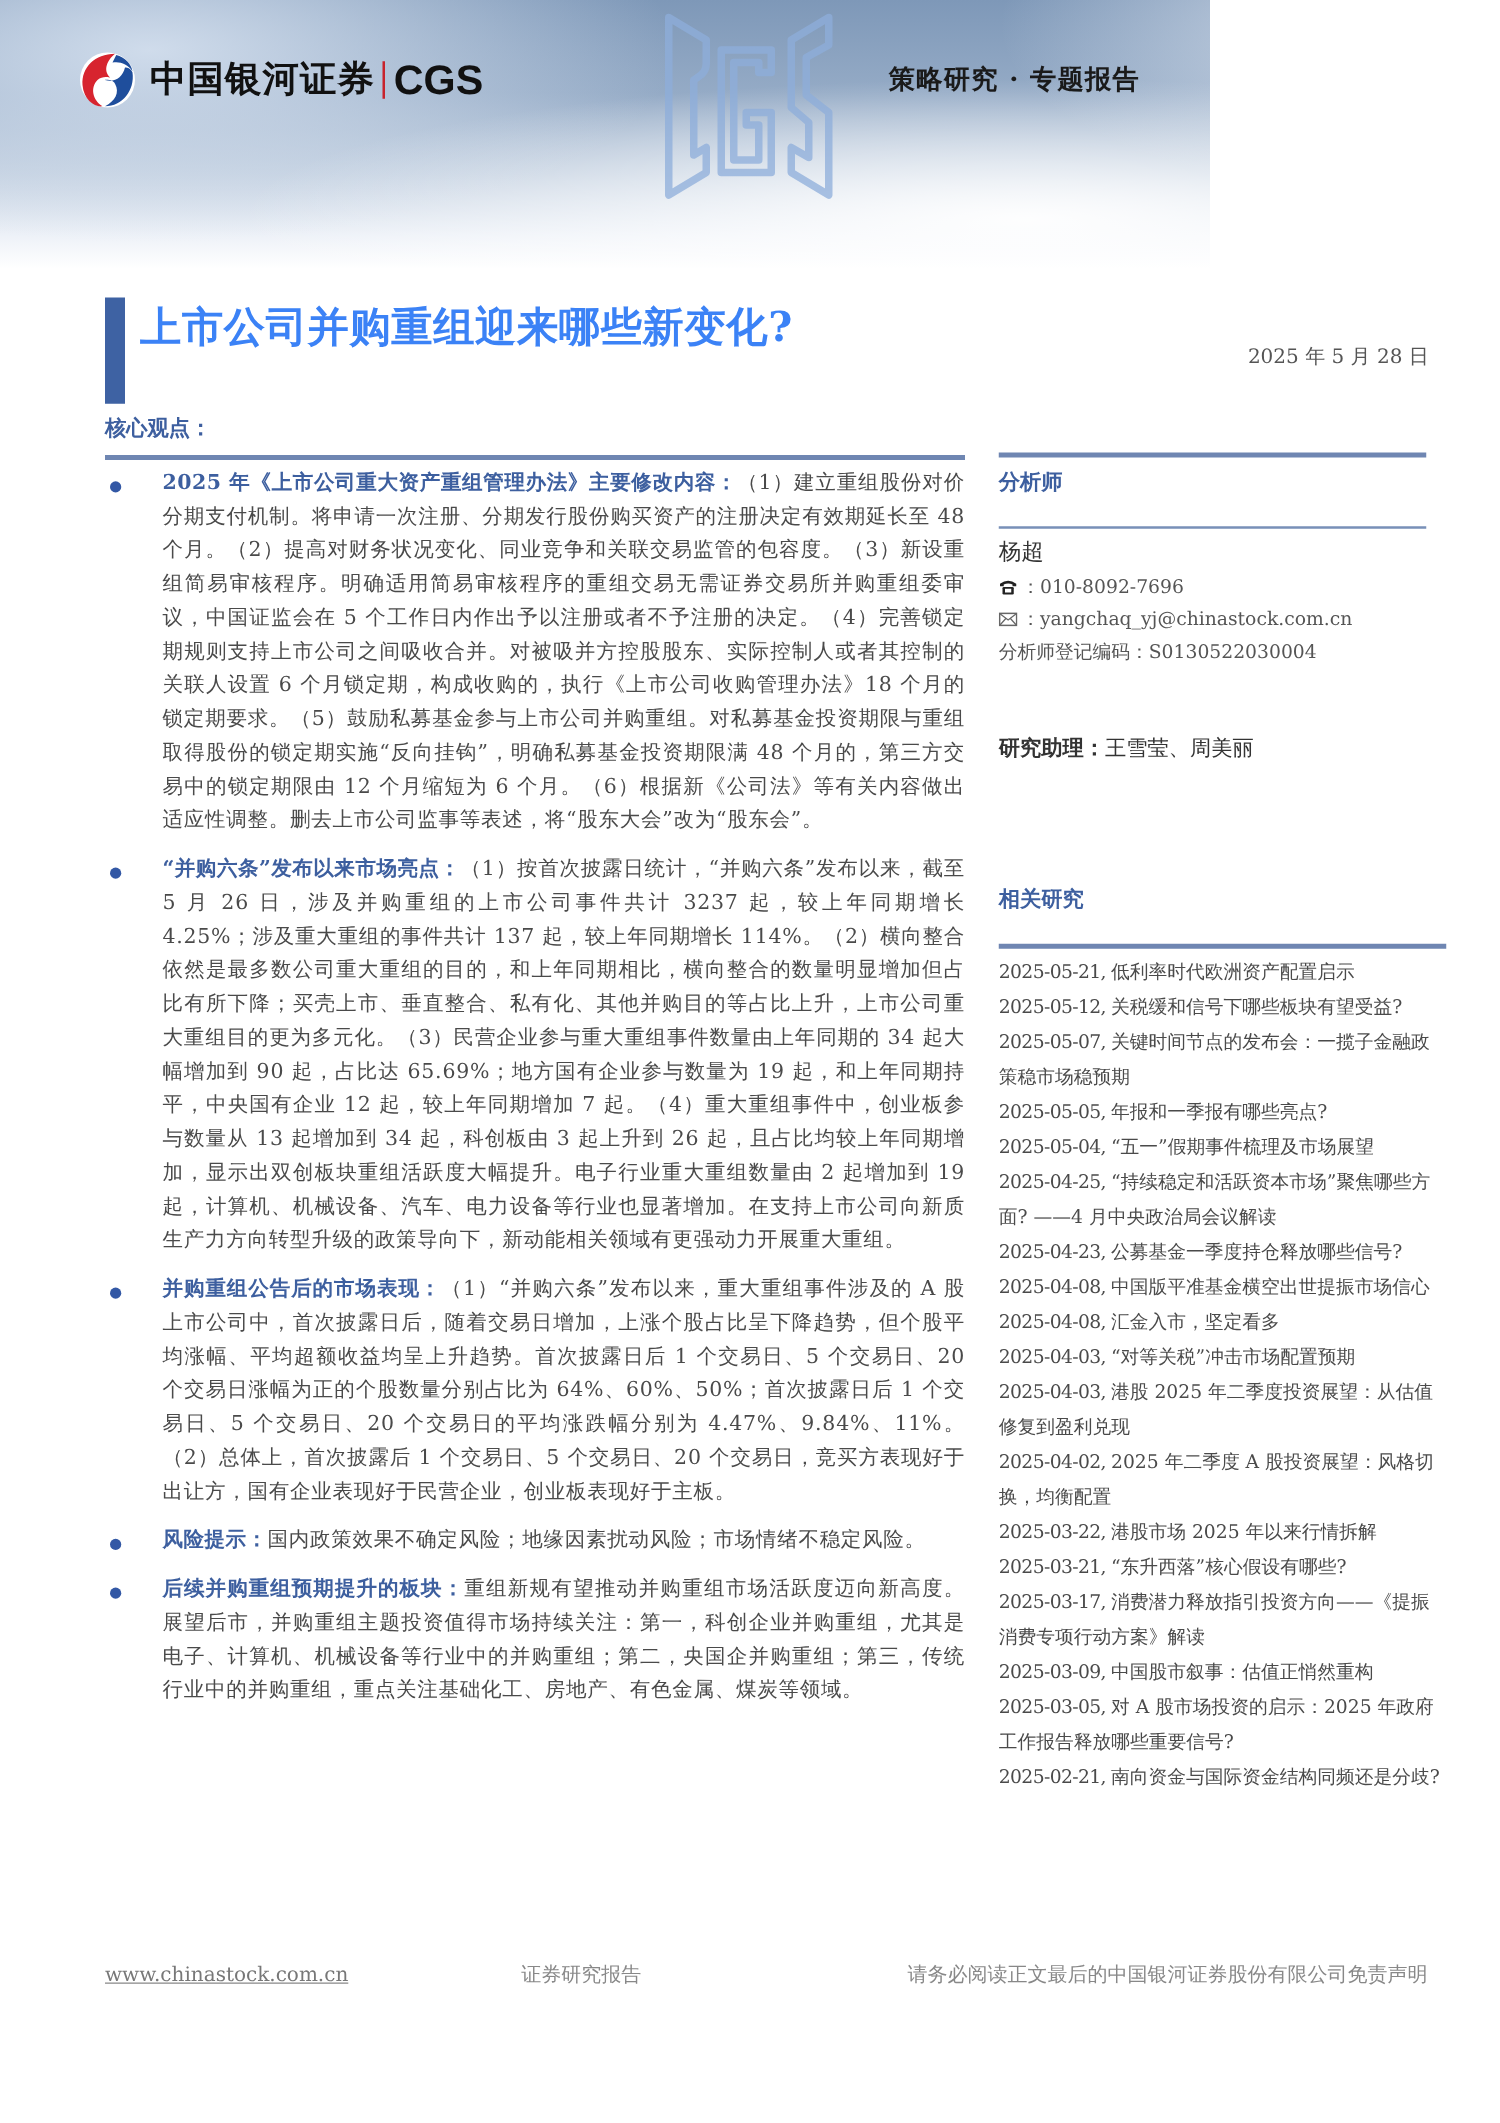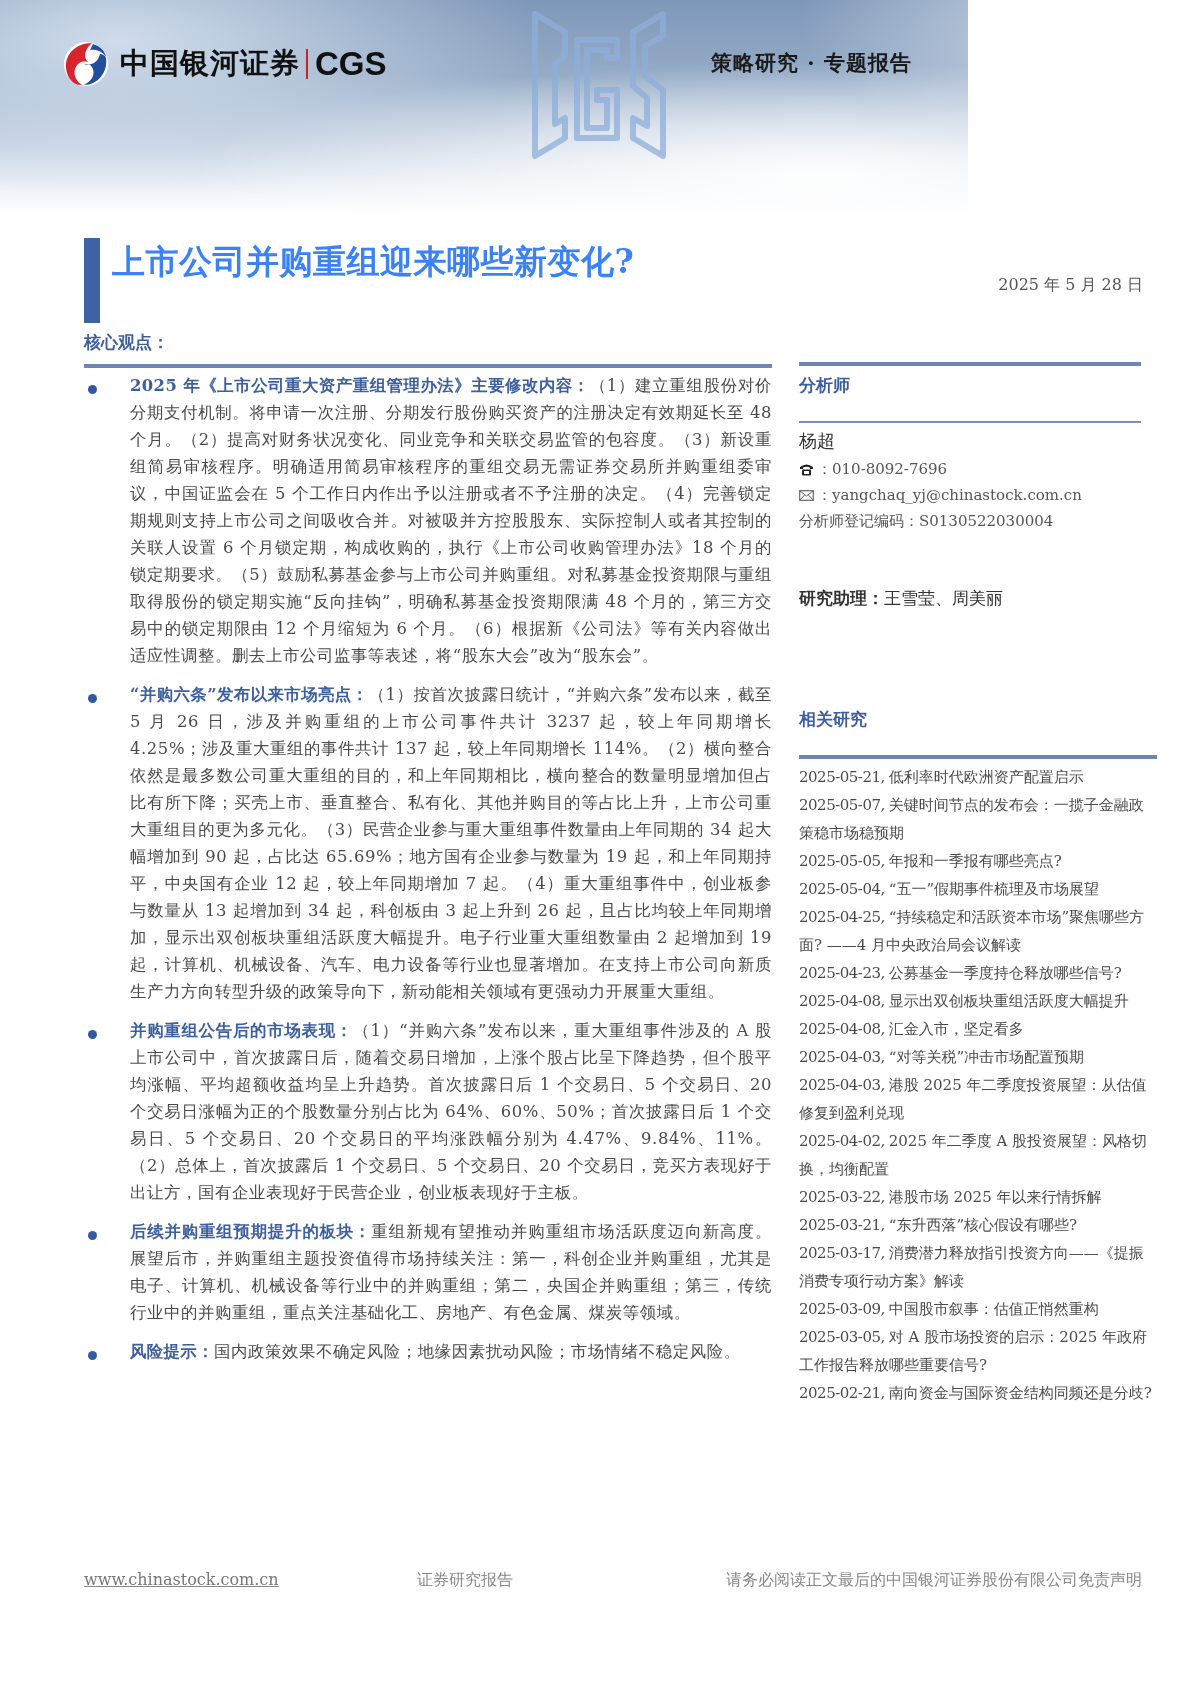--- a/index.html
+++ b/index.html
@@ -107,25 +107,25 @@
   <div class="bullet">
     <span class="bullet-dot"></span>
     <p><span class="lead">“并购六条”发布以来市场亮点：</span><span>（1）按首次披露日统计，“并购六条”发布以来，截至 5 月 26 日，涉及并购重组的上市公司事件共计 3237 起，较上年同期增长 4.25%；涉及重大重组的事件共计 137 起，较上年同期增长 114%。（2）横向整合依然是最多数公司重大重组的目的，和上年同期相比，横向整合的数量明显增加但占比有所下降；买壳上市、垂直整合、私有化、其他并购目的等占比上升，上市公司重大重组目的更为多元化。（3）民营企业参与重大重组事件数量由上年同期的 34 起大幅增加到 90 起，占比达 65.69%；地方国有企业参与数量为 19 起，和上年同期持平，中央国有企业 12 起，较上年同期增加 7 起。（4）重大重组事件中，创业板参与数量从 13 起增加到 34 起，科创板由 3 起上升到 26 起，且占比均较上年同期增加，显示出双创板块重组活跃度大幅提升。电子行业重大重组数量由 2 起增加到 19 起，计算机、机械设备、汽车、电力设备等行业也显著增加。在支持上市公司向新质生产力方向转型升级的政策导向下，新动能相关领域有更强动力开展重大重组。</span></p>
   </div>
   <div class="bullet">
     <span class="bullet-dot"></span>
     <p><span class="lead">并购重组公告后的市场表现：</span><span>（1）“并购六条”发布以来，重大重组事件涉及的 A 股上市公司中，首次披露日后，随着交易日增加，上涨个股占比呈下降趋势，但个股平均涨幅、平均超额收益均呈上升趋势。首次披露日后 1 个交易日、5 个交易日、20 个交易日涨幅为正的个股数量分别占比为 64%、60%、50%；首次披露日后 1 个交易日、5 个交易日、20 个交易日的平均涨跌幅分别为 4.47%、9.84%、11%。（2）总体上，首次披露后 1 个交易日、5 个交易日、20 个交易日，竞买方表现好于出让方，国有企业表现好于民营企业，创业板表现好于主板。</span></p>
   </div>
   <div class="bullet">
     <span class="bullet-dot"></span>
-    <p><span class="lead">后续并购重组预期提升的板块：</span><span>重组新规有望推动并购重组市场活跃度迈向新高度。展望后市，并购重组主题投资值得市场持续关注：第一，科创企业并购重组，尤其是电子、计算机、机械设备等行业中的并购重组；第二，央国企并购重组；第三，传统行业中的并购重组，重点关注基础化工、房地产、有色金属、煤炭等领域。</span></p>
+    <p><span class="lead">风险提示：</span><span>国内政策效果不确定风险；地缘因素扰动风险；市场情绪不稳定风险。</span></p>
   </div>
   <div class="bullet">
     <span class="bullet-dot"></span>
-    <p><span class="lead">风险提示：</span><span>国内政策效果不确定风险；地缘因素扰动风险；市场情绪不稳定风险。</span></p>
+    <p><span class="lead">后续并购重组预期提升的板块：</span><span>重组新规有望推动并购重组市场活跃度迈向新高度。展望后市，并购重组主题投资值得市场持续关注：第一，科创企业并购重组，尤其是电子、计算机、机械设备等行业中的并购重组；第二，央国企并购重组；第三，传统行业中的并购重组，重点关注基础化工、房地产、有色金属、煤炭等领域。</span></p>
   </div>
 </div>
 
 <div class="side analyst">
   <div class="side-rule-thick"></div>
   <div class="side-heading">分析师</div>
   <div class="side-rule-thin"></div>
   <div class="analyst-name">杨超</div>
   <div class="analyst-line">
     <svg class="ic" viewBox="0 0 15 13">
@@ -146,26 +146,27 @@
   <div class="assistant">
     <span class="lbl">研究助理：</span><span>王雪莹、周美丽</span>
   </div>
 </div>
 
 <div class="side related">
   <div class="side-heading">相关研究</div>
   <div class="side-rule-thick"></div>
   <ul>
     <li><span class="d">2025-05-21,</span><span>低利率时代欧洲资产配置启示</span></li>
+    <li><span class="d">2025-05-12,</span><span>关税缓和信号下哪些板块有望受益?</span></li>
     <li><span class="d">2025-05-07,</span><span>关键时间节点的发布会：一揽子金融政策稳市场稳预期</span></li>
     <li><span class="d">2025-05-05,</span><span>年报和一季报有哪些亮点?</span></li>
     <li><span class="d">2025-05-04,</span><span>“五一”假期事件梳理及市场展望</span></li>
     <li><span class="d">2025-04-25,</span><span>“持续稳定和活跃资本市场”聚焦哪些方面? ——4 月中央政治局会议解读</span></li>
     <li><span class="d">2025-04-23,</span><span>公募基金一季度持仓释放哪些信号?</span></li>
-    <li><span class="d">2025-04-08,</span><span>显示出双创板块重组活跃度大幅提升</span></li>
+    <li><span class="d">2025-04-08,</span><span>中国版平准基金横空出世提振市场信心</span></li>
     <li><span class="d">2025-04-08,</span><span>汇金入市，坚定看多</span></li>
     <li><span class="d">2025-04-03,</span><span>“对等关税”冲击市场配置预期</span></li>
     <li><span class="d">2025-04-03,</span><span>港股 2025 年二季度投资展望：从估值修复到盈利兑现</span></li>
     <li><span class="d">2025-04-02,</span><span>2025 年二季度 A 股投资展望：风格切换，均衡配置</span></li>
     <li><span class="d">2025-03-22,</span><span>港股市场 2025 年以来行情拆解</span></li>
     <li><span class="d">2025-03-21,</span><span>“东升西落”核心假设有哪些?</span></li>
     <li><span class="d">2025-03-17,</span><span>消费潜力释放指引投资方向——《提振消费专项行动方案》解读</span></li>
     <li><span class="d">2025-03-09,</span><span>中国股市叙事：估值正悄然重构</span></li>
     <li><span class="d">2025-03-05,</span><span>对 A 股市场投资的启示：2025 年政府工作报告释放哪些重要信号?</span></li>
     <li><span class="d">2025-02-21,</span><span>南向资金与国际资金结构同频还是分歧?</span></li>

